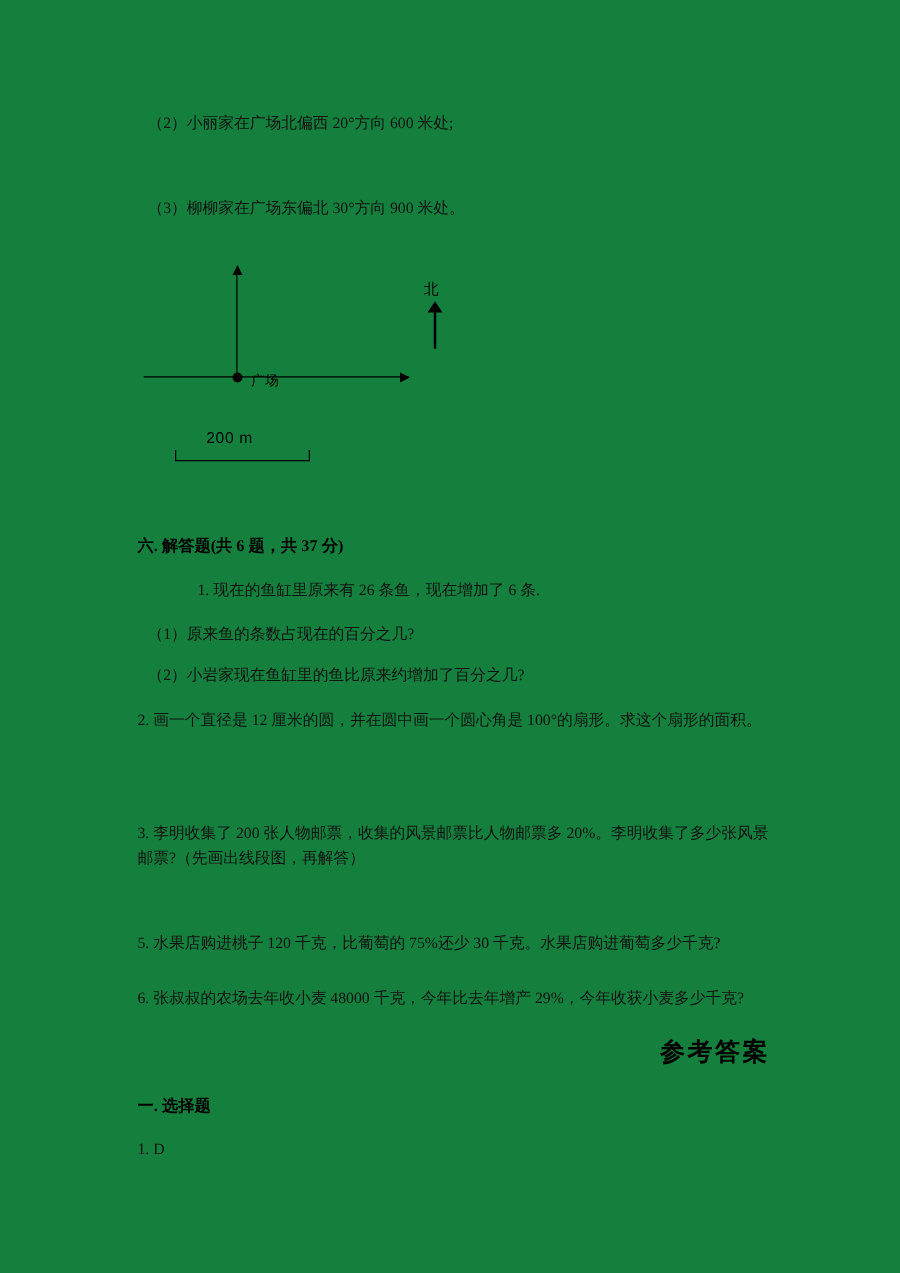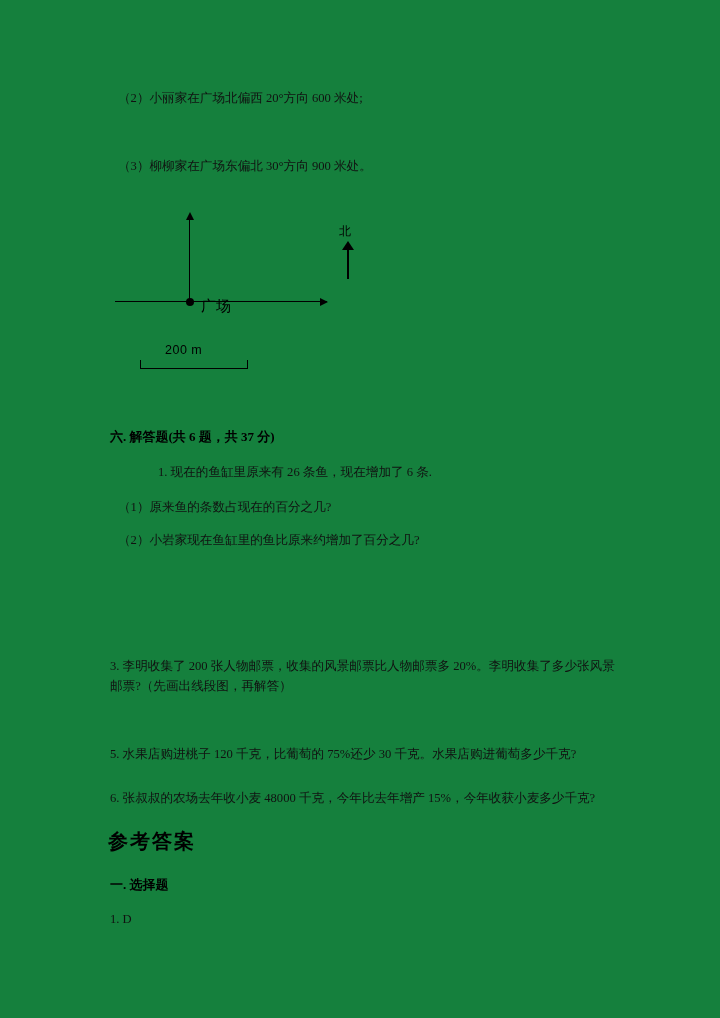--- a/index.html
+++ b/index.html
@@ -28,21 +28,21 @@
     line-height: 1.6;
     color: #111;
   }
   .section-head {
     font-size: 13px;
     font-weight: bold;
     color: #000;
     margin: 2px;
   }
   .answers-title {
-    text-align: left;
+    text-align: right;
     font-size: 20px;
     font-weight: bold;
     letter-spacing: 2px;
     margin: 0;
   }
   
   .abs { position: absolute; }
 
   
   .diagram {
@@ -94,21 +94,21 @@
     top: 92.5px;
     width: 8px;
     height: 8px;
     border-radius: 50%;
     background: #000;
   }
   .label-guangchang {
     position: absolute;
     left: 93px;
     top: 92px;
-    font-size: 15px;
+    font-size: 11px;
     font-family: "Liberation Sans", sans-serif;
     color: #000;
   }
   .north-arrow {
     position: absolute;
     left: 228px;
     top: 20px;
     width: 26px;
     height: 54px;
   }
@@ -218,32 +218,35 @@
   </div>
 
   <div class="abs" style="left:118px; top:497px; width:495px;">
     <p class="para">（1）原来鱼的条数占现在的百分之几?</p>
   </div>
 
   <div class="abs" style="left:118px; top:530px; width:495px;">
     <p class="para">（2）小岩家现在鱼缸里的鱼比原来约增加了百分之几?</p>
   </div>
 
+  <div class="abs" style="left:110px; top:566px; width:505px;">
+    <p class="para">2. 画一个直径是 12 厘米的圆，并在圆中画一个圆心角是 100°的扇形。求这个扇形的面积。</p>
+  </div>
 
   <div class="abs" style="left:110px; top:656px; width:505px;">
     <p class="para">3. 李明收集了 200 张人物邮票，收集的风景邮票比人物邮票多 20%。李明收集了多少张风景邮票?（先画出线段图，再解答）</p>
   </div>
 
 
   <div class="abs" style="left:110px; top:744px; width:505px;">
     <p class="para">5. 水果店购进桃子 120 千克，比葡萄的 75%还少 30 千克。水果店购进葡萄多少千克?</p>
   </div>
 
   <div class="abs" style="left:110px; top:788px; width:505px;">
-    <p class="para">6. 张叔叔的农场去年收小麦 48000 千克，今年比去年增产 15%，今年收获小麦多少千克?</p>
+    <p class="para">6. 张叔叔的农场去年收小麦 48000 千克，今年比去年增产 29%，今年收获小麦多少千克?</p>
   </div>
 
   <div class="abs" style="left:108px; top:828px; width:508px;">
     <p class="answers-title">参考答案</p>
   </div>
 
   <div class="abs" style="left:108px; top:874px; width:500px;">
     <p class="section-head">一. 选择题</p>
   </div>
 

